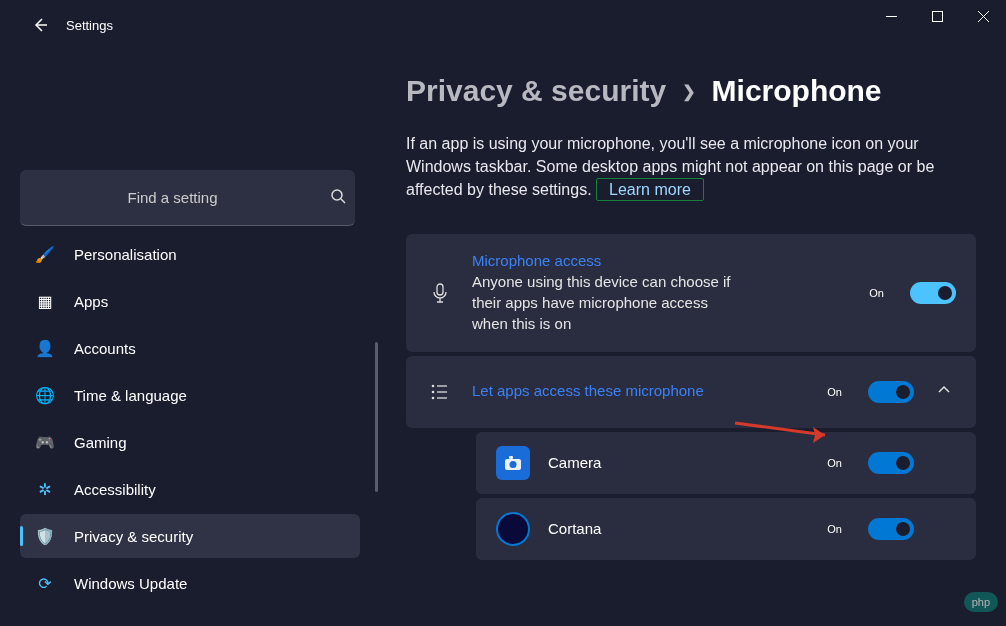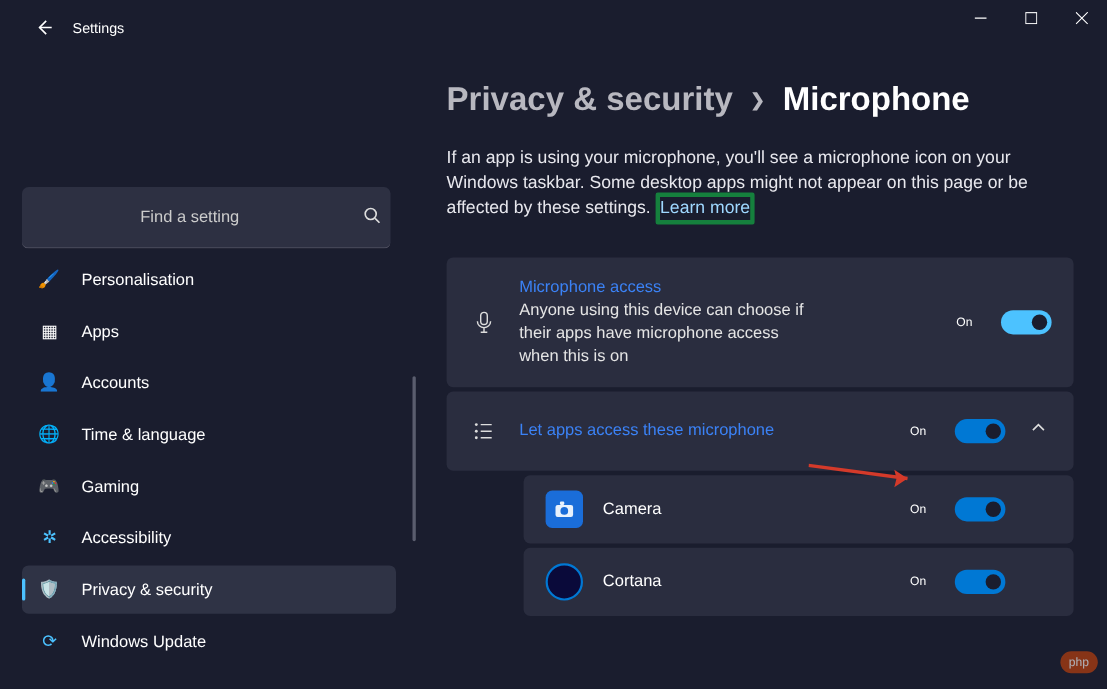--- a/index.html
+++ b/index.html
@@ -27,21 +27,21 @@
 .nav-icon { width: 22px; height: 22px; margin-right: 18px; display: flex; align-items: center; justify-content: center; font-size: 16px; }
 .nav-sep-scroll { position: absolute; right: -8px; top: 292px; bottom: 134px; width: 3px; background: #5a5d6e; border-radius: 2px; }
 
 .content { flex: 1; padding: 24px 30px 0 36px; overflow-y: auto; }
 .breadcrumb { display: flex; align-items: center; gap: 16px; font-size: 30px; font-weight: 600; margin-bottom: 24px; }
 .bc-parent { color: #b8b8c0; cursor: pointer; }
 .bc-chev { color: #b8b8c0; font-size: 16px; }
 .bc-current { color: #fff; }
 
 .desc { font-size: 16px; color: #e8e8ee; line-height: 1.45; margin-bottom: 32px; max-width: 570px; }
-.learn-more { color: #9fd8ff; text-decoration: none; border: 4px solid #15803d; padding: 2px 0; border-radius: 2px; }
+.learn-more { color: #9fd8ff; text-decoration: none; border: 1px solid #15803d; padding: 2px 12px; border-radius: 2px; }
 
 .setting-card { background: #2a2d3f; border-radius: 6px; margin-bottom: 4px; padding: 18px 20px; display: flex; align-items: center; gap: 18px; min-height: 72px; }
 .setting-icon { width: 28px; color: #ddd; display: flex; align-items: center; justify-content: center; }
 .setting-text { flex: 1; }
 .setting-title { font-size: 15px; color: #3b82f6; margin-bottom: 2px; }
 .setting-sub { font-size: 15px; color: #e5e5e5; max-width: 270px; line-height: 1.4; }
 .setting-state { font-size: 11px; color: #fff; margin-right: 8px; }
 
 .toggle { width: 46px; height: 22px; border-radius: 11px; position: relative; cursor: pointer; }
 .toggle.on-blue { background: #4cc2ff; }
@@ -54,21 +54,21 @@
 .app-row { background: #2a2d3f; border-radius: 6px; margin-bottom: 4px; padding: 14px 20px; display: flex; align-items: center; gap: 18px; margin-left: 70px; justify-content: space-between; }
 .app-icon { width: 34px; height: 34px; border-radius: 6px; display: flex; align-items: center; justify-content: center; }
 .app-icon.camera { background: #1a6dd9; }
 .app-icon.cortana { background: #0a0a3a; border: 2px solid #0078d4; border-radius: 50%; }
 .app-name { flex: 1; font-size: 15px; }
 
 .arrow-annotation { position: absolute; left: 735px; top: 415px; pointer-events: none; }
 .arrow-line { stroke: #d43a2a; stroke-width: 3; fill: none; }
 .arrow-head { fill: #d43a2a; }
 
-.watermark { position: absolute; right: 8px; bottom: 14px; opacity: 0.65; font-size: 11px; background: #c2410c; border-radius: 10px; padding: 4px 8px; color: #fff; }
+.watermark { position: absolute; right: 8px; bottom: 14px; opacity: 0.65; font-size: 11px; background: #0f766e; border-radius: 10px; padding: 4px 8px; color: #fff; }
 </style>
 </head>
 <body>
 
 <div class="titlebar">
   <div class="back-btn">
     <svg width="16" height="16" viewBox="0 0 16 16">
         <path d="M10 2 L4 8 L10 14" stroke="#fff" stroke-width="1.5" fill="none"></path>
         <path d="M4 8 H15" stroke="#fff" stroke-width="1.5"></path>
       </svg>

